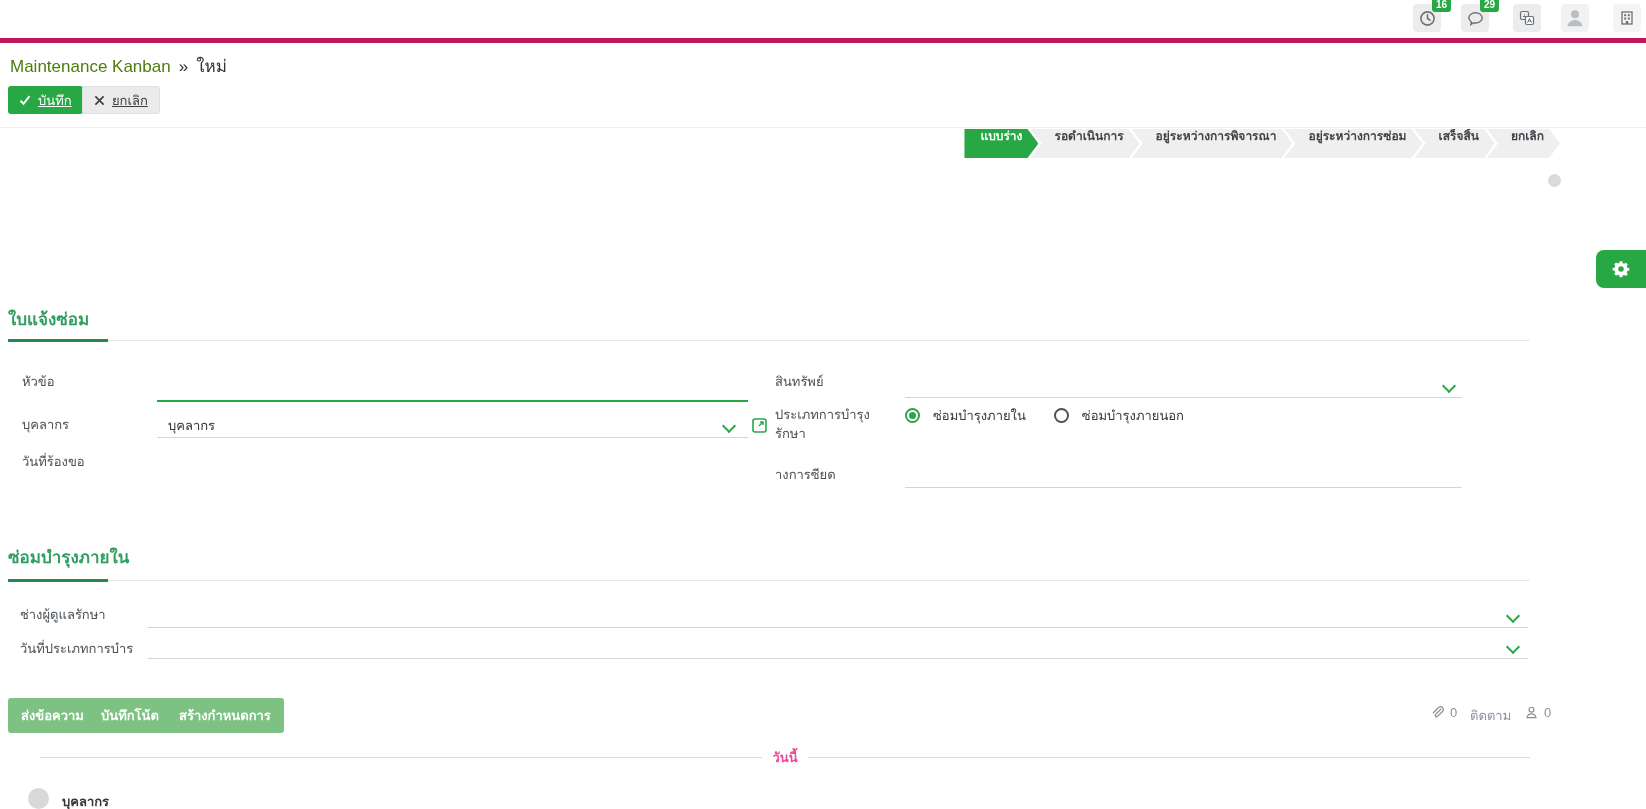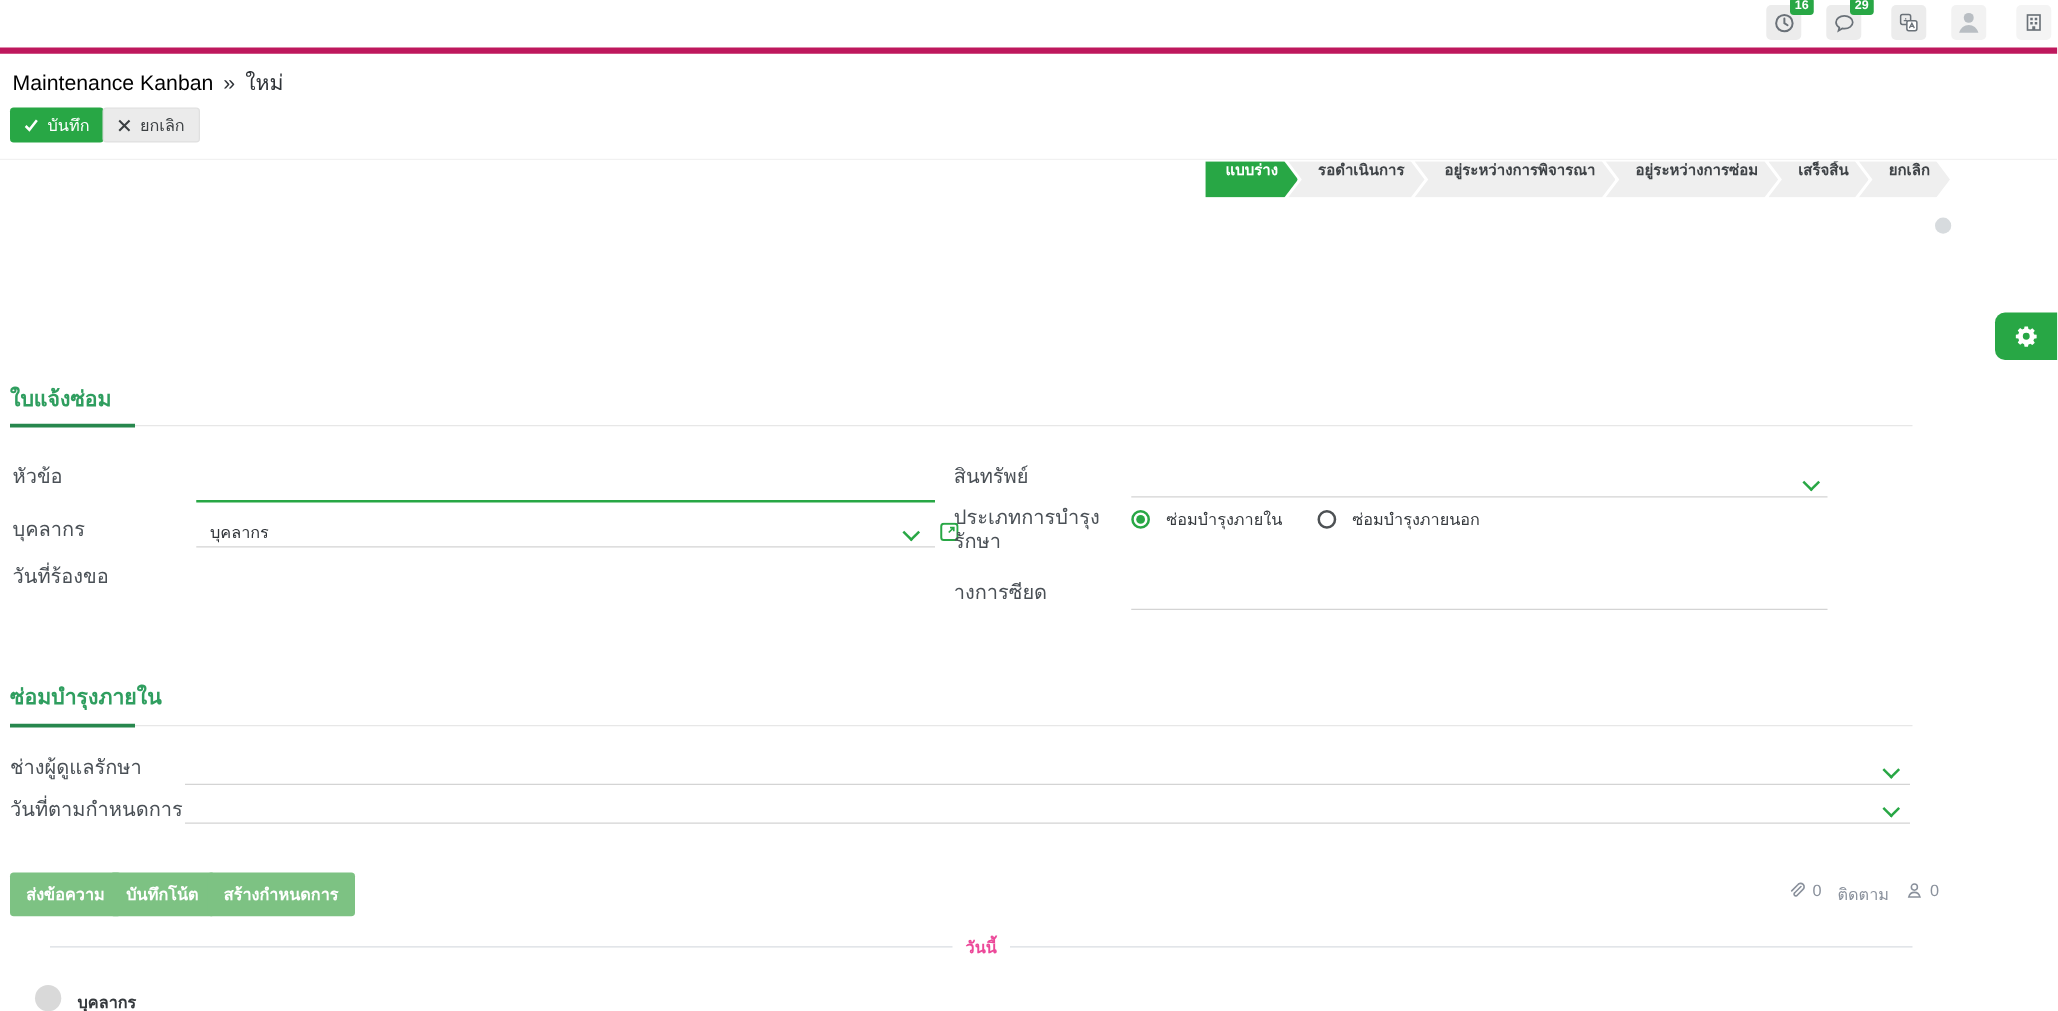--- a/index.html
+++ b/index.html
@@ -10,25 +10,25 @@
   .topbar{position:absolute;left:0;top:0;right:0;height:38px;background:#fff;border-bottom:5px solid #be185d;}
   .icon-btn{position:absolute;top:4px;width:28px;height:28px;background:#ececec;border-radius:4px;
             display:flex;align-items:center;justify-content:center;cursor:pointer;}
   .icon-btn.b1{left:1413px}.icon-btn.b2{left:1461px}.icon-btn.b3{left:1513px}
   .icon-btn.b4{left:1561px;background:#f2f2f2}.icon-btn.b5{left:1613px;background:#f4f4f4}
   .badge{position:absolute;top:-6px;right:-10px;background:#28a745;color:#fff;font-size:10px;font-weight:bold;
          line-height:14px;padding:0 4px;border-radius:3px;}
 
   
   .breadcrumb{position:absolute;left:10px;top:52px;font-size:17px;white-space:nowrap;}
-  .bc-link{color:#000000;cursor:pointer;}
+  .bc-link{color:#4d7c0f;cursor:pointer;}
   .bc-sep{color:#2f3338;margin:0 8px;}
   .bc-current{color:#2f3338;}
   .btn{position:absolute;top:86px;height:28px;display:inline-flex;align-items:center;gap:7px;
-       font-size:13px;border-radius:3px;padding:0 11px;cursor:pointer;border:none;}
+       font-size:13px;border-radius:3px;padding:0 11px;cursor:pointer;border:none;text-decoration:underline;}
   .btn-save{left:8px;background:#28a745;color:#fff;}
   .btn-cancel{left:82px;background:#ebebeb;color:#3c4043;border:1px solid #e0e0e0;}
 
   
   .sheet-top-rule{position:absolute;left:0;right:0;top:127px;height:1px;background:#f1f1f1;}
   .statusbar{position:absolute;top:129px;right:86px;height:29px;display:flex;font-size:12px;font-weight:bold;color:#3f4347;}
   .stage{display:flex;align-items:center;padding:0 16px 16px 24px;background:#efefef;margin-left:-8px;cursor:pointer;
          clip-path:polygon(0 0,calc(100% - 11px) 0,100% 50%,calc(100% - 11px) 100%,0 100%,11px 50%);}
   .stage.first{margin-left:0;padding-left:16px;background:#28a745;color:#fff;
          clip-path:polygon(0 0,calc(100% - 11px) 0,100% 50%,calc(100% - 11px) 100%,0 100%);}
@@ -44,21 +44,21 @@
             border-radius:8px 0 0 8px;display:flex;align-items:center;justify-content:center;cursor:pointer;}
 
   
   .sec-title{position:absolute;left:8px;font-size:17px;font-weight:bold;color:#2f9e5f;}
   .t1{top:305px}.t2{top:543px}
   .sec-rule{position:absolute;left:8px;right:116px;height:1px;background:#e7e7e7;}
   .r1{top:340px}.r2{top:580px}
   .sec-rule-accent{position:absolute;left:8px;width:100px;height:3px;background:#27874d;}
   .ra1{top:339px}.ra2{top:579px}
 
-  .flabel{position:absolute;font-size:16px;color:#4a5056;line-height:19px;}
+  .flabel{position:absolute;font-size:13px;color:#4a5056;line-height:19px;margin-left:12px;}
   .field{position:absolute;border-bottom:1px solid #d4d4d4;cursor:text;}
   .field .val{position:absolute;left:11px;top:2px;font-size:13px;color:#2f3338;white-space:nowrap;}
   .chev{position:absolute;width:8px;height:8px;border-right:2px solid #28a745;border-bottom:2px solid #28a745;
         transform:rotate(45deg);}
 
   .f-topic{left:157px;top:378px;width:591px;height:22px;border-bottom:2px solid #28a745;}
   .f-personnel{left:157px;top:413px;width:591px;height:24px;}
   .f-reqdate{left:157px;top:450px;width:591px;height:24px;}
   .ext-icon{position:absolute;left:752px;top:418px;cursor:pointer;}
   .f-asset{left:905px;top:375px;width:557px;height:22px;}
@@ -246,21 +246,21 @@
   <div class="sec-title t2">ซ่อมบำรุงภายใน</div>
   <div class="sec-rule r2"></div>
   <div class="sec-rule-accent ra2"></div>
 
   <div class="flabel" style="left:8px;top:605px">ช่างผู้ดูแลรักษา</div>
   <div class="field f-tech">
     <span class="val"></span>
     <span class="chev" style="right:10px;top:8px"></span>
   </div>
 
-  <div class="flabel" style="left:8px;top:639px">วันที่ตามกำหนดการ</div>
+  <div class="flabel" style="left:8px;top:639px">วันที่ประเภทการบำร</div>
   <div class="field f-sched">
     <span class="val"></span>
     <span class="chev" style="right:10px;top:8px"></span>
   </div>
 
   <button class="chat-btn cb1">ส่งข้อความ</button>
   <button class="chat-btn cb2">บันทึกโน้ต</button>
   <button class="chat-btn cb3">สร้างกำหนดการ</button>
 
   <div class="meta m-attach">

